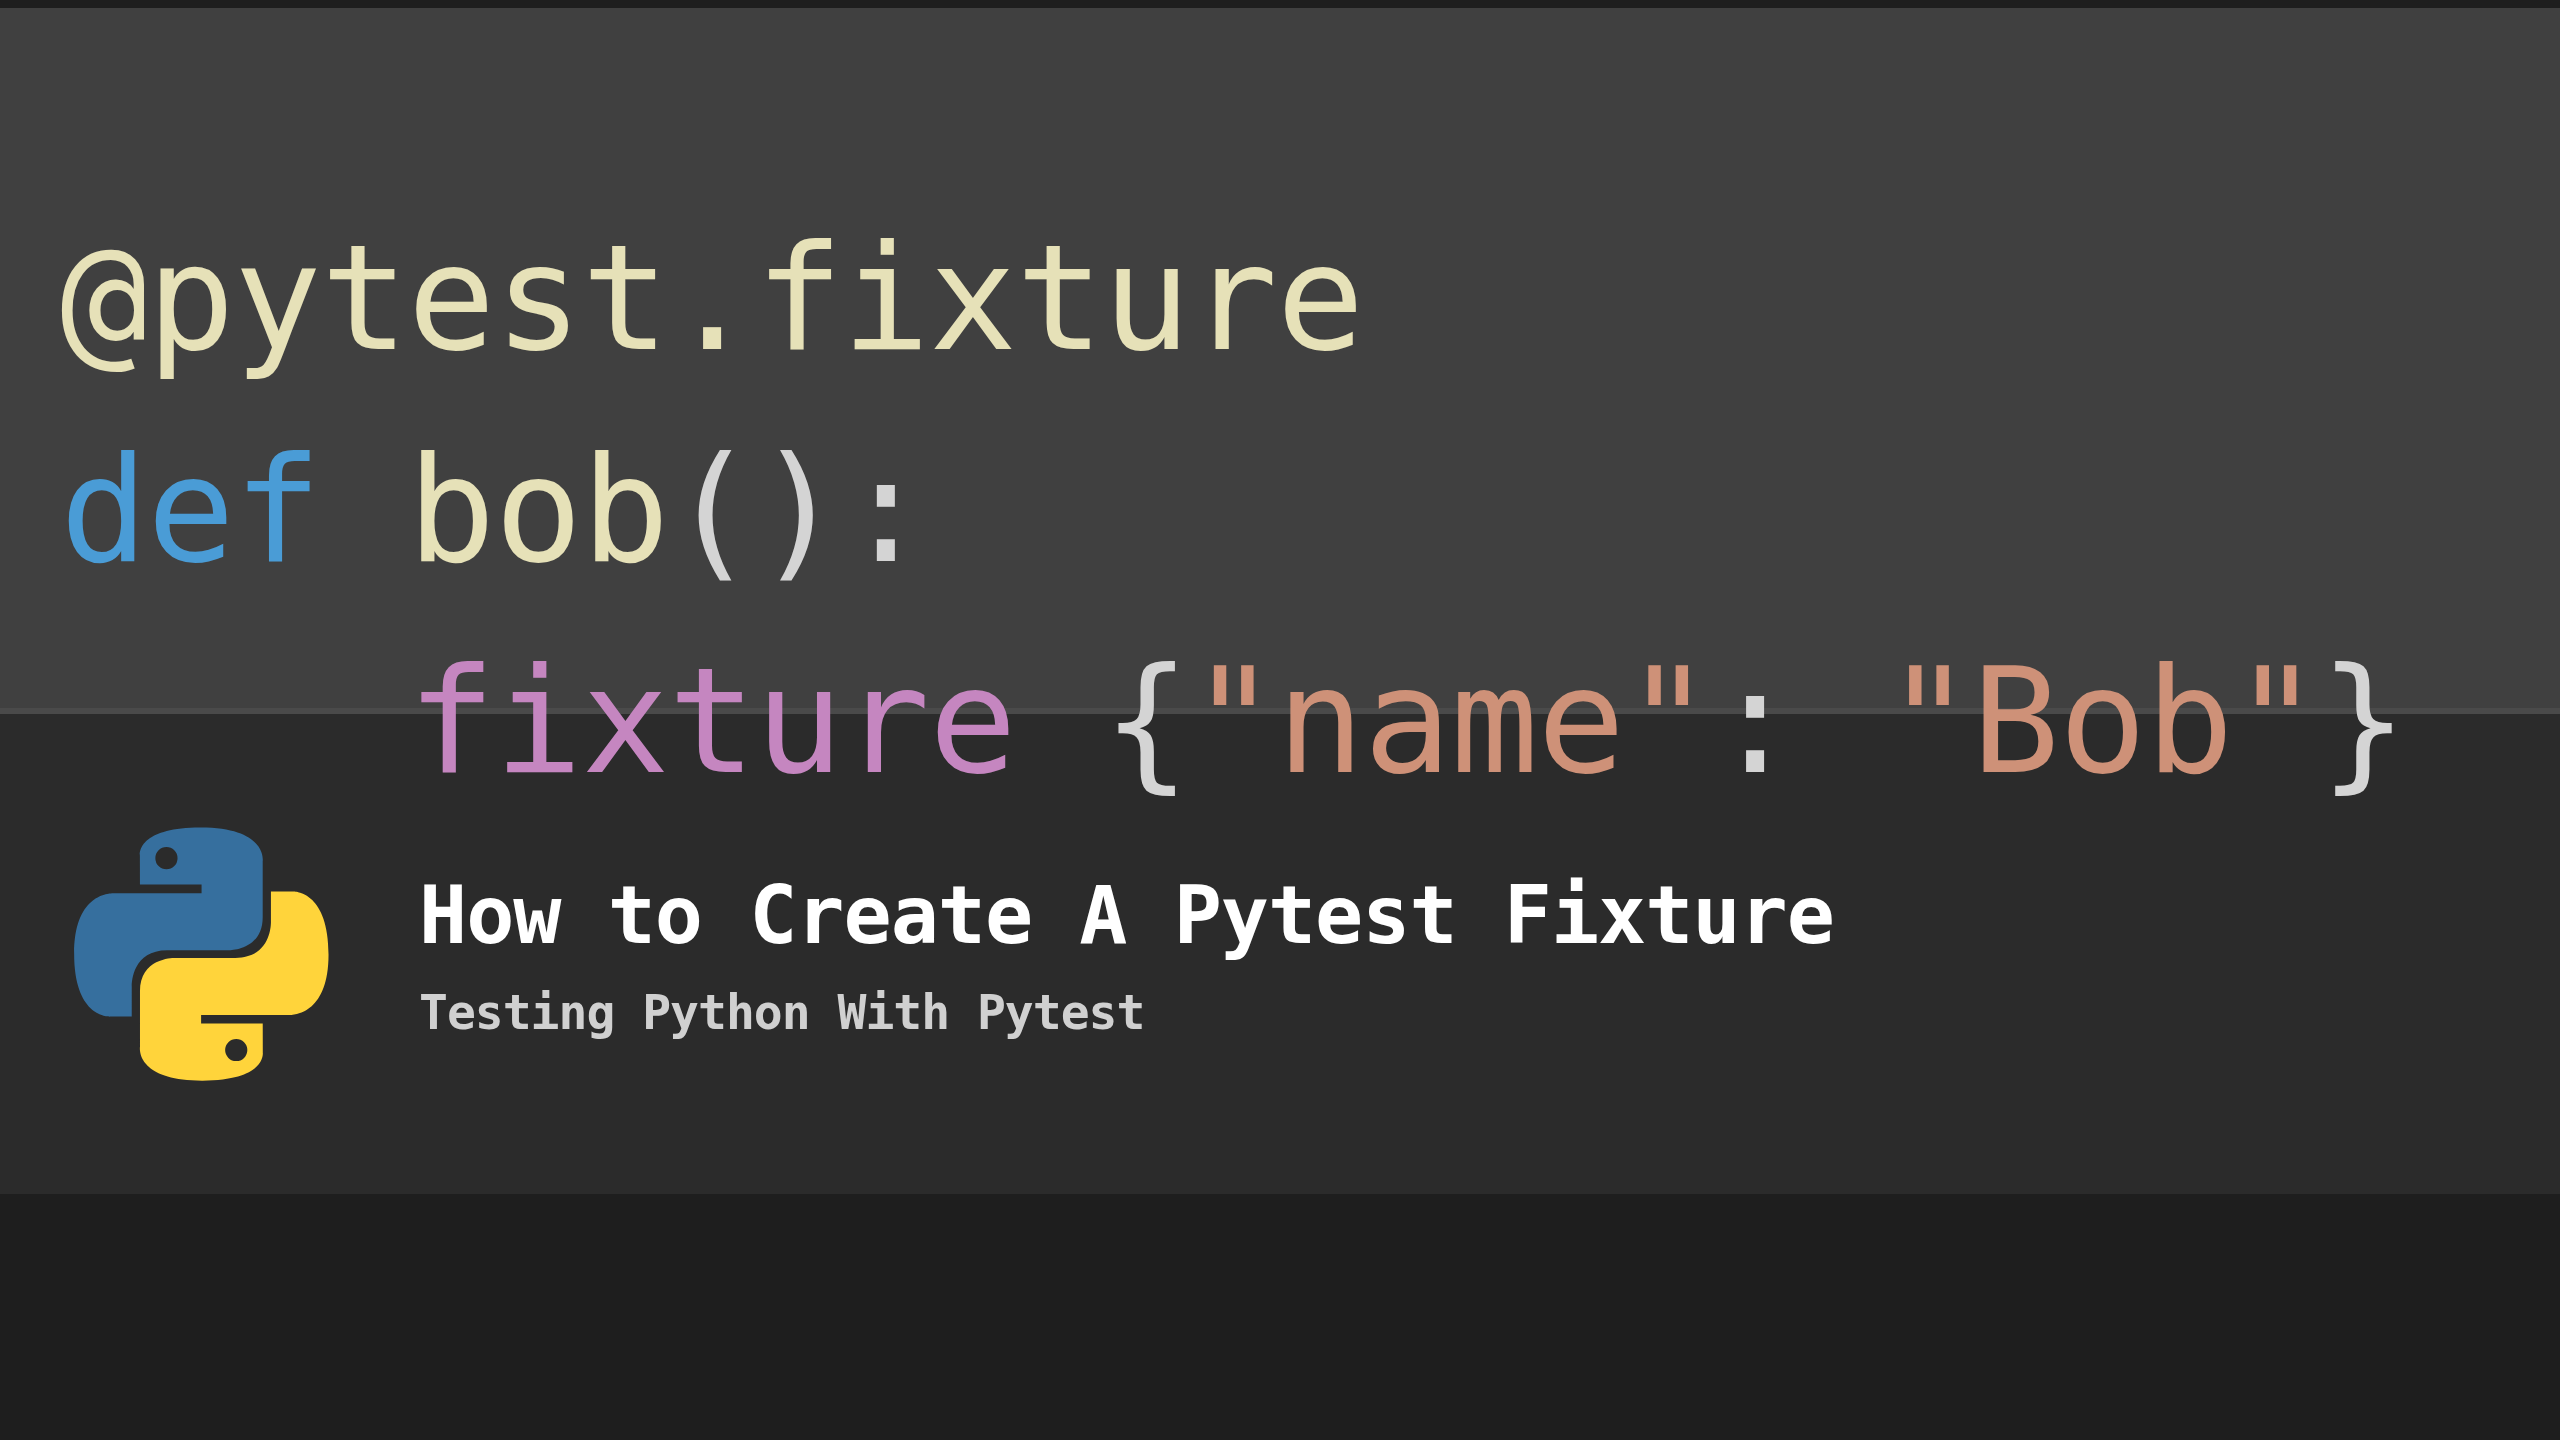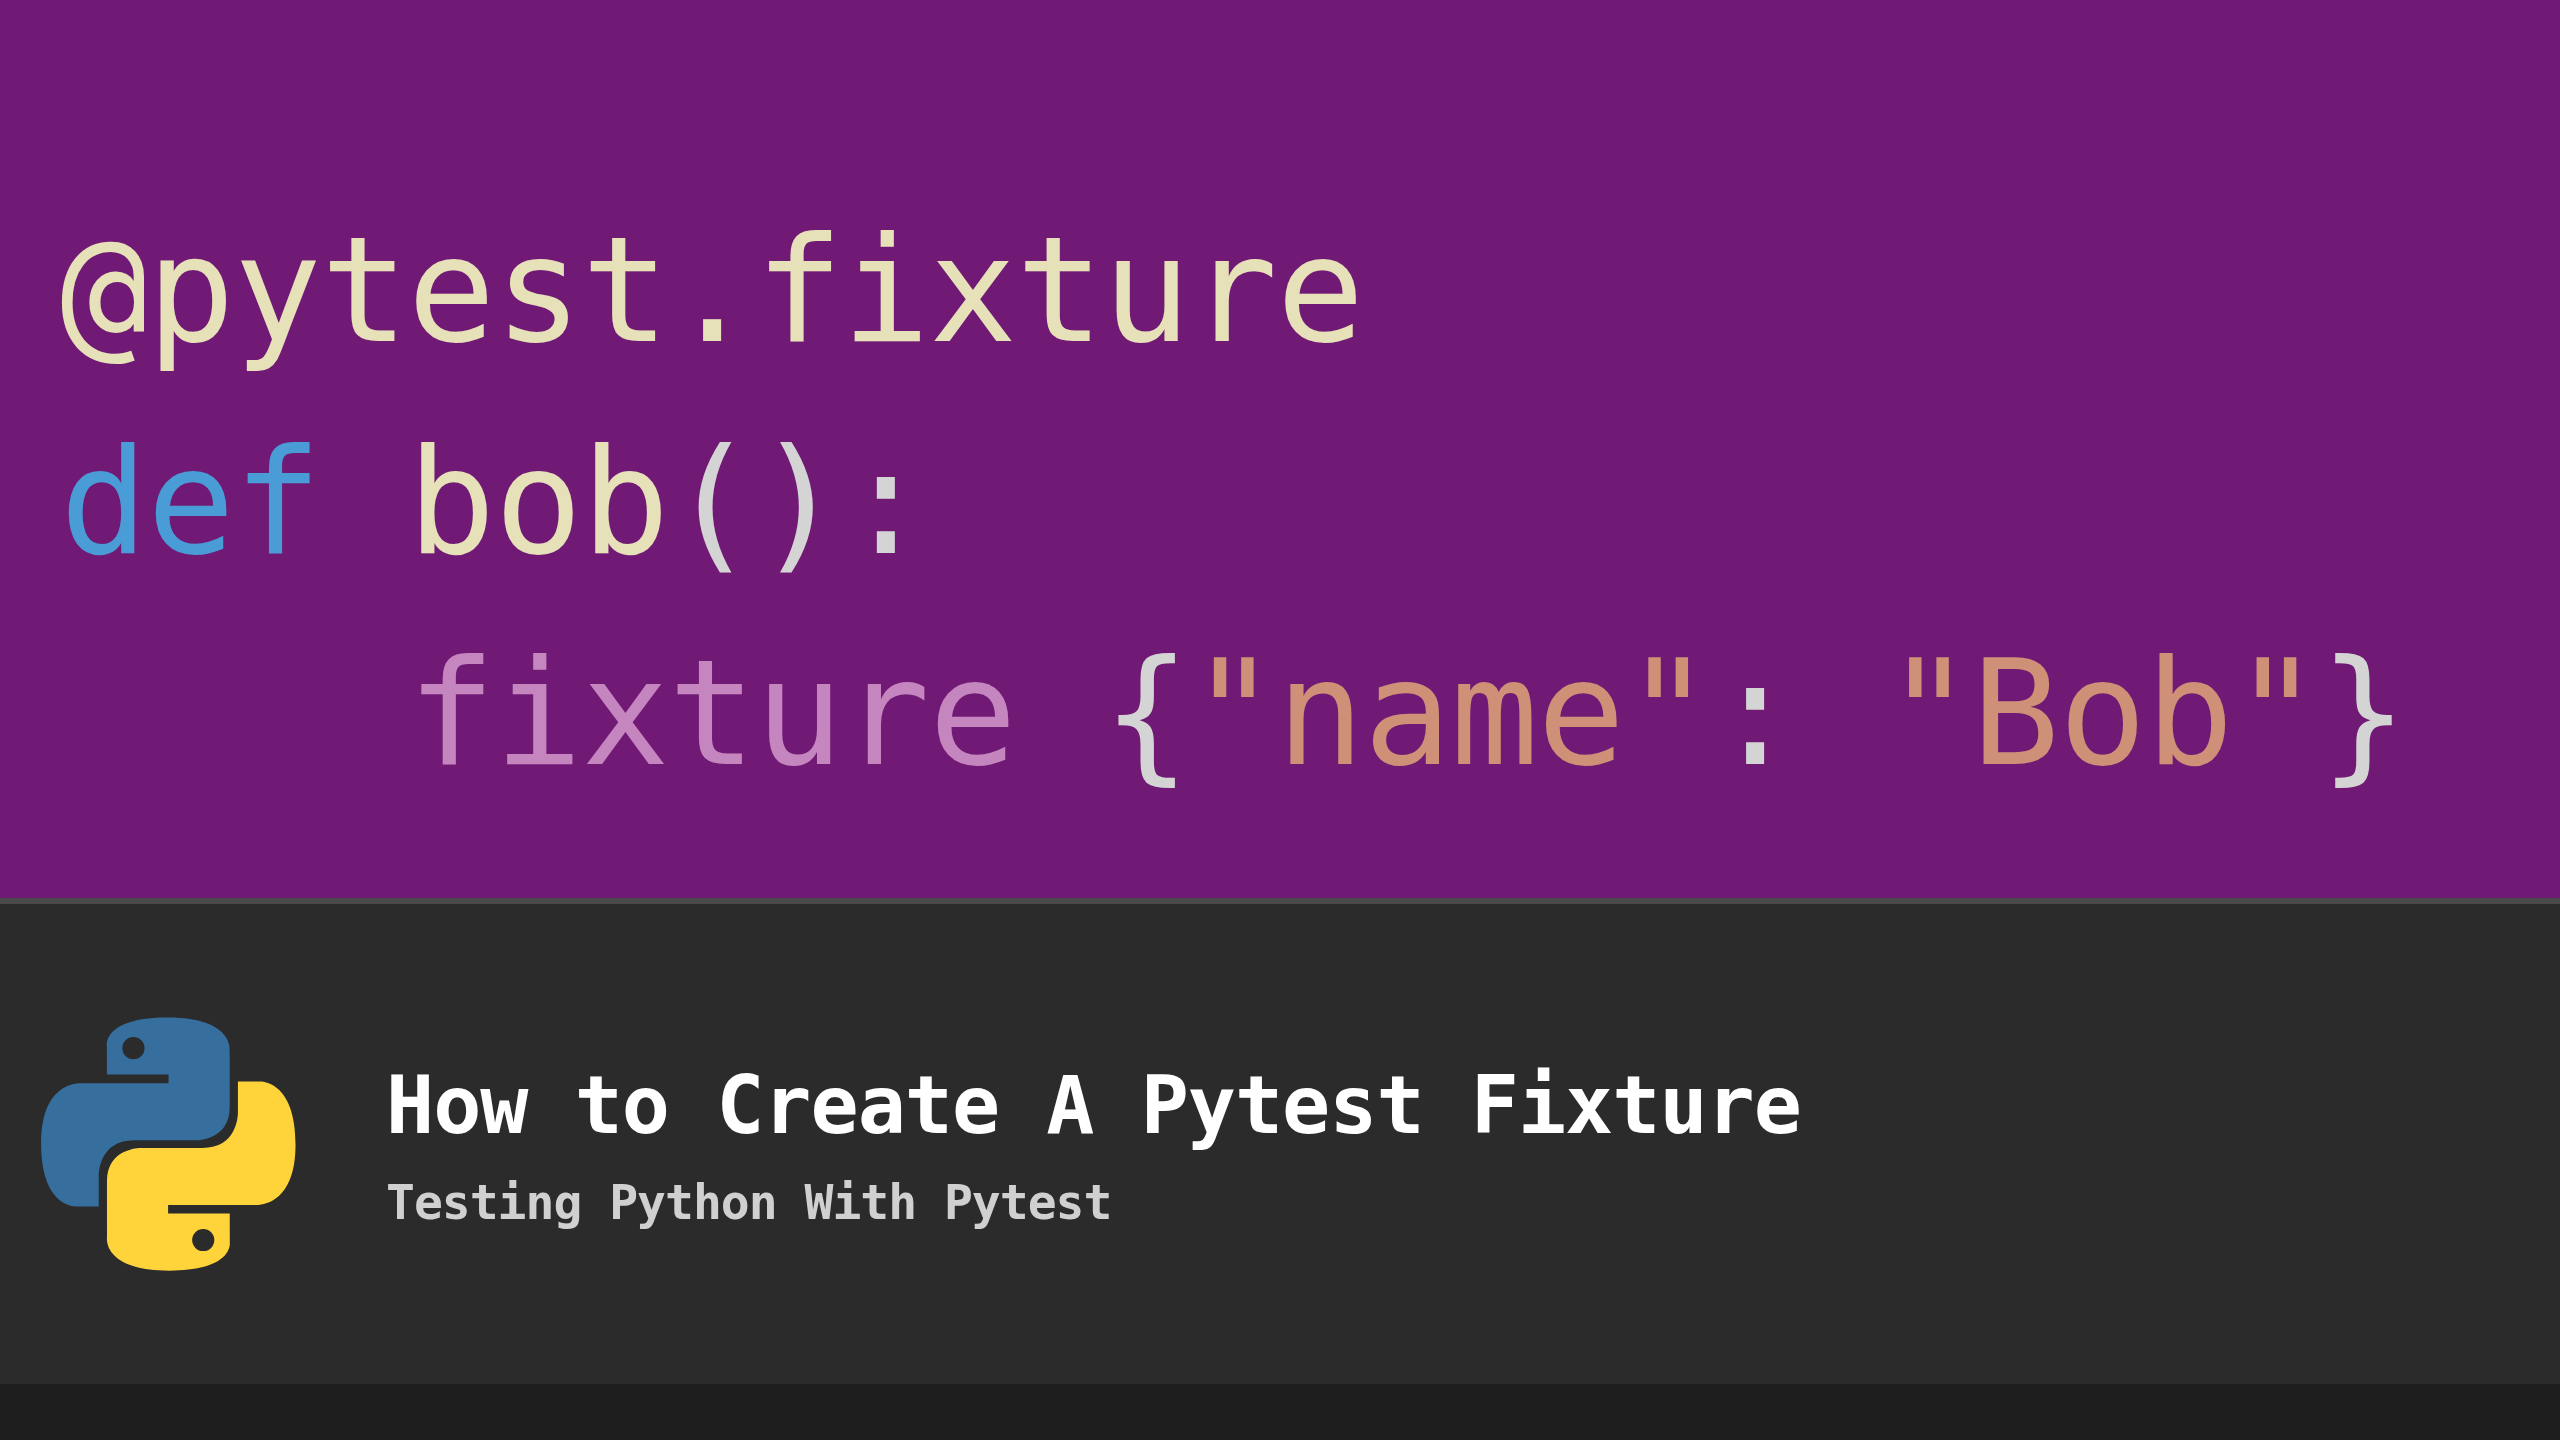--- a/index.html
+++ b/index.html
@@ -4,23 +4,24 @@
 <style>
   * { margin: 0; padding: 0; box-sizing: border-box; }
   body {
     width: 2560px;
     height: 1440px;
     background: #1e1e1e;
     overflow: hidden;
     font-family: 'DejaVu Sans Mono', 'Menlo', 'Consolas', monospace;
   }
   .code-area {
-    background: #701a75;
+    background: #404040;
     padding: 185px 60px 0 60px;
-    height: 898px;
+    height: 700px;
+    margin-top: 8px;
   }
   .code-line {
     font-size: 146px;
     line-height: 1.45;
     white-space: pre;
     letter-spacing: -1px;
   }
   .decorator { color: #e6e1b8; }
   .def { color: #4a9cd6; }
   .fname { color: #e6e1b8; }
@@ -33,21 +34,21 @@
   .divider {
     height: 6px;
     background: #4a4a4a;
   }
 
   .footer {
     background: #2b2b2b;
     height: 480px;
     display: flex;
     align-items: center;
-    padding-left: 41px;
+    padding-left: 74px;
     gap: 90px;
   }
   .python-logo {
     width: 255px;
     height: 255px;
     position: relative;
     flex-shrink: 0;
   }
   .python-logo svg {
     width: 100%;

